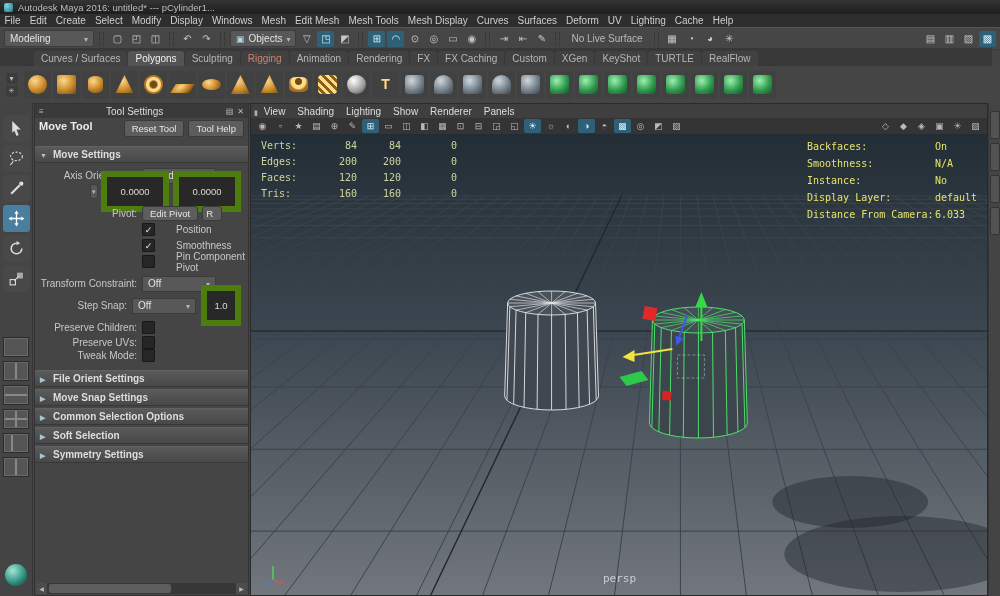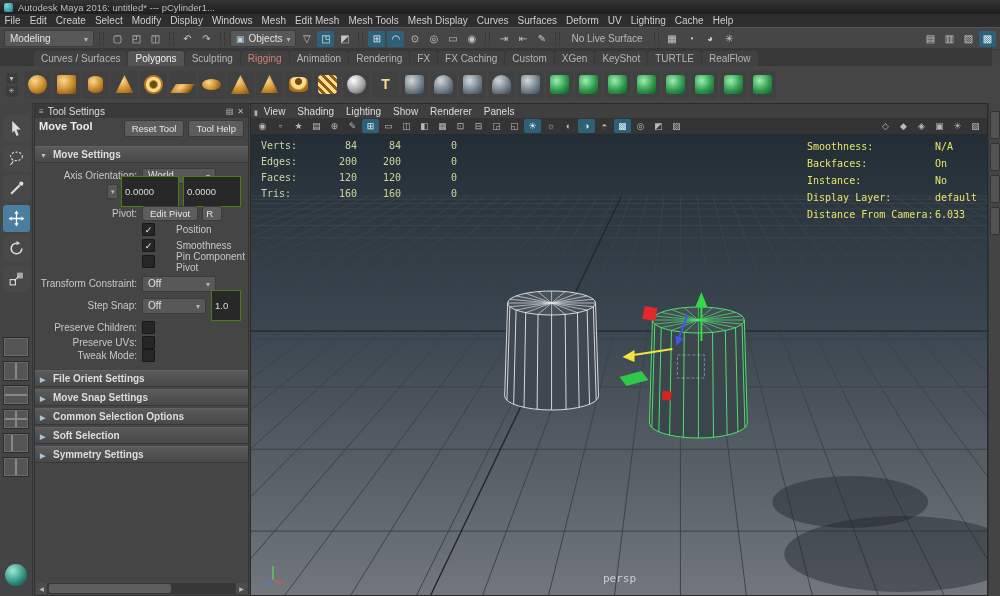--- a/index.html
+++ b/index.html
@@ -70,40 +70,40 @@
                          linear-gradient(to bottom,transparent 42%,#888 42% 58%,transparent 58%);}
   .lay.l{background-image:linear-gradient(to right,transparent 30%,#888 30% 38%,transparent 38%);}
   .toolbox-bottom{margin-top:auto;margin-bottom:10px;width:22px;height:22px;border-radius:50%;
       background:radial-gradient(circle at 35% 30%,#9fe8d8,#2a8a7a 60%,#124238);}
   
   .tool-settings{position:absolute;left:34px;top:103px;width:215px;bottom:0;background:#454545;border:1px solid #333;
                  box-sizing:border-box;font-size:10px;overflow:hidden;}
   .ts-header{height:14px;background:#3a3a3a;display:flex;align-items:center;padding:0 4px;gap:4px;color:#c9c9c9;}
   .ts-hicon{font-size:8px;color:#bdbdbd;}
   .gi-menu::after{content:"≡";} .gi-copy::after{content:"▤";} .gi-close::after{content:"✕";}
-  .ts-title{flex:1;color:#ddd;}
+  .ts-title{flex:1;text-align:center;color:#ddd;}
   .ts-toolrow{height:22px;display:flex;align-items:flex-start;padding:2px 4px;gap:4px;}
   .ts-toolname{font-weight:bold;color:#ebebeb;flex:1;font-size:11px;}
   .ts-btn{background:#5d5d5d;border:1px solid #3a3a3a;border-radius:3px;color:#e6e6e6;font-size:9.5px;height:17px;
           padding:0 7px;font-family:inherit;white-space:nowrap;}
   .ts-btn.clip{width:20px;padding:0 3px;overflow:hidden;text-align:left;}
   .frame{height:15px;background:linear-gradient(#5a5a5a,#484848);border-top:1px solid #616161;border-bottom:1px solid #383838;
          display:flex;align-items:center;gap:5px;padding-left:5px;font-weight:bold;color:#dedede;margin-top:2px;}
   .arr{width:8px;}
   .arr.down::after{content:"▼";font-size:7px;color:#a5c4d6;}
   .arr.right::after{content:"▶";font-size:7px;color:#a5c4d6;}
   .frame-body{padding:4px 0 6px;}
   .ts-row{display:flex;align-items:center;height:15px;margin:1px 0;padding-right:3px;}
   .ts-label{width:102px;text-align:right;padding-right:5px;color:#c8c8c8;white-space:nowrap;}
   .dd.small{min-width:62px;height:14px;justify-content:space-between;}
   .mini-dd{width:13px;height:13px;background:#585858;border:1px solid #3c3c3c;border-radius:2px;display:flex;
            align-items:center;justify-content:center;margin-right:3px;}
   .mini-dd::after{content:"▾";font-size:7px;color:#bbb;}
-  .ts-input{width:50px;height:13px;background:#282828;border:1px solid #4d7c0f;color:#dadada;font-size:9.5px;
-            font-family:inherit;padding:8px 3px;margin-right:4px;}
+  .ts-input{width:50px;height:13px;background:#282828;border:6px solid #4d7c0f;color:#dadada;font-size:9.5px;
+            font-family:inherit;padding:8px 3px;margin-right:4px;text-align:center;}
   .ts-input.tiny{width:22px;}
   .cb{width:11px;height:11px;background:#262626;border:1px solid #181818;border-radius:1px;display:inline-flex;
       align-items:center;justify-content:center;color:#ececec;font-size:9px;flex:none;}
   .cb.checked::after{content:"✓";}
   .cb-label{margin-left:21px;color:#c8c8c8;}
   .indent{padding-left:107px;}
   .gap-top{margin-top:7px;}
   .ts-hscroll{position:absolute;bottom:1px;left:1px;right:1px;height:11px;display:flex;align-items:center;background:#3e3e3e;}
   .sb-btn{width:11px;height:11px;background:#4c4c4c;color:#b8b8b8;display:flex;align-items:center;justify-content:center;font-size:6px;}
   .sb-btn.left::after{content:"◀";} .sb-btn.right::after{content:"▶";}
@@ -677,24 +677,24 @@
         </div>
         <div>
           <span class="hl">Faces:</span><span class="hv v1">120</span><span class="hv v2">120</span><span class="hv v3">0</span>
         </div>
         <div>
           <span class="hl">Tris:</span><span class="hv v1">160</span><span class="hv v2">160</span><span class="hv v3">0</span>
         </div>
     </div>
     <div class="hud hud-right">
       <div>
+          <span class="hl2">Backfaces:</span><span>On</span>
+        </div>
+        <div>
           <span class="hl2">Smoothness:</span><span>N/A</span>
-        </div>
-        <div>
-          <span class="hl2">Backfaces:</span><span>On</span>
         </div>
         <div>
           <span class="hl2">Instance:</span><span>No</span>
         </div>
         <div>
           <span class="hl2">Display Layer:</span><span>default</span>
         </div>
         <div>
           <span class="hl2">Distance From Camera:</span><span>6.033</span>
         </div>

